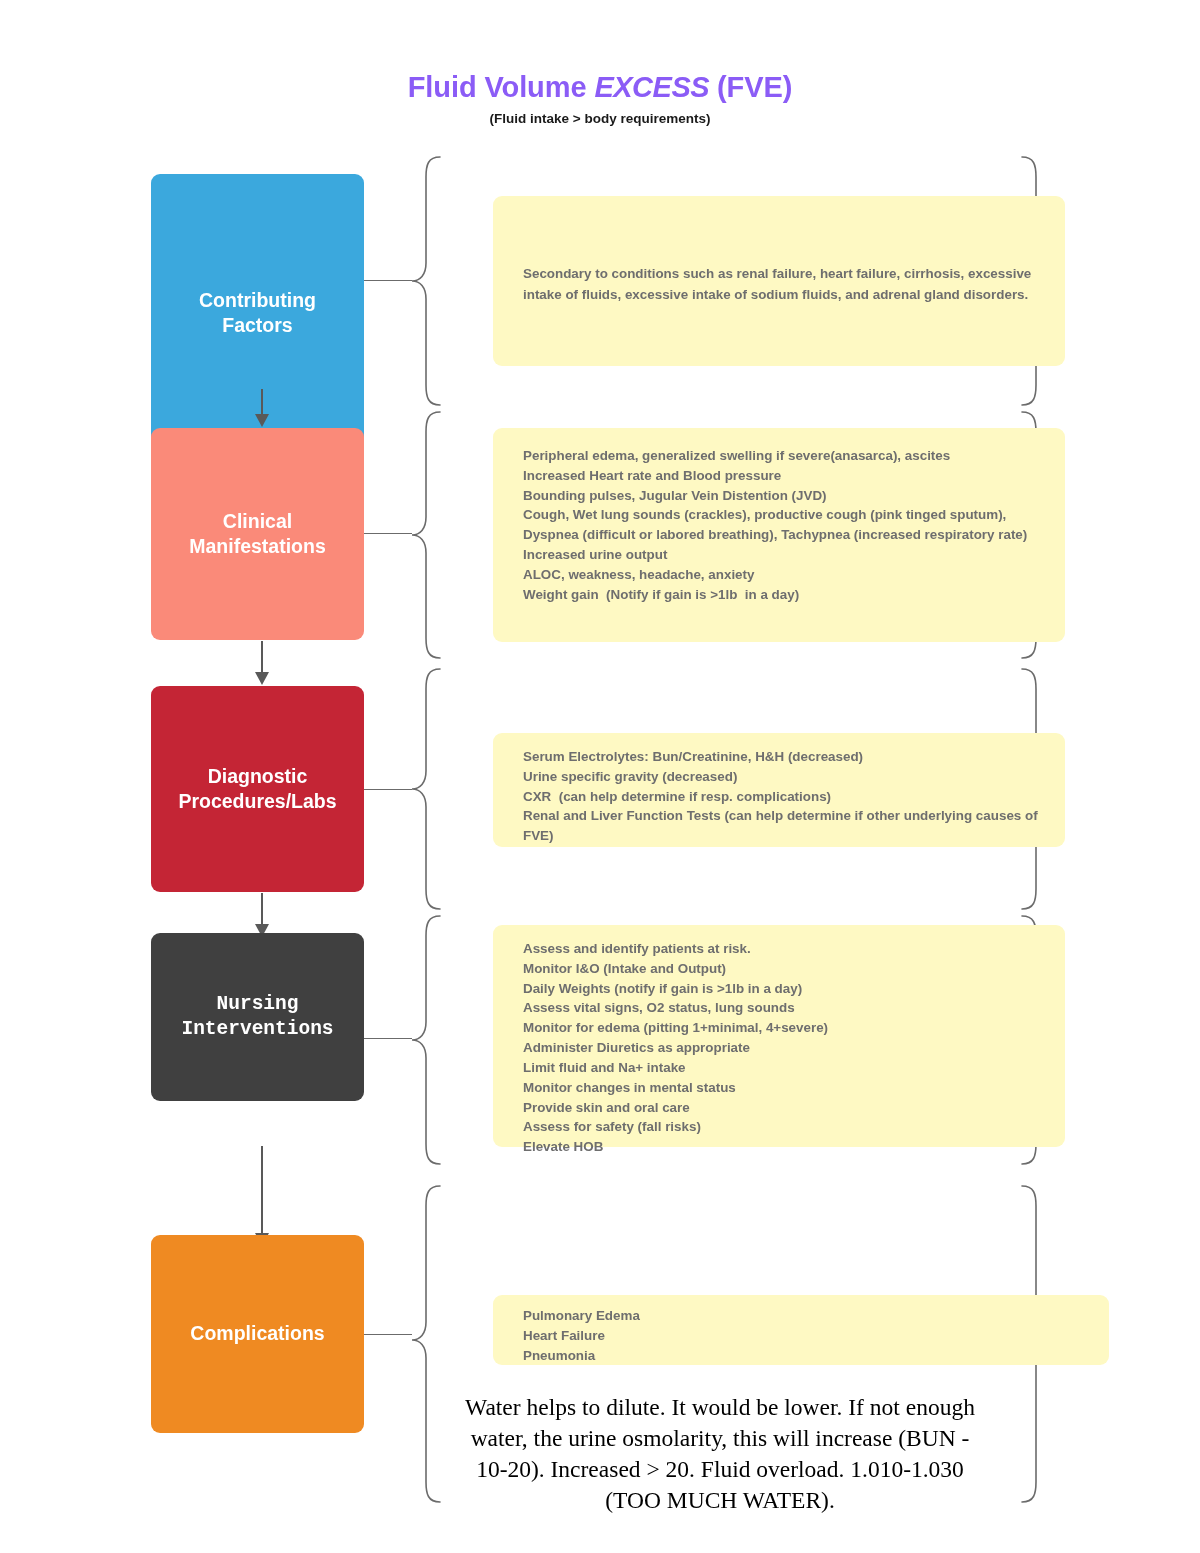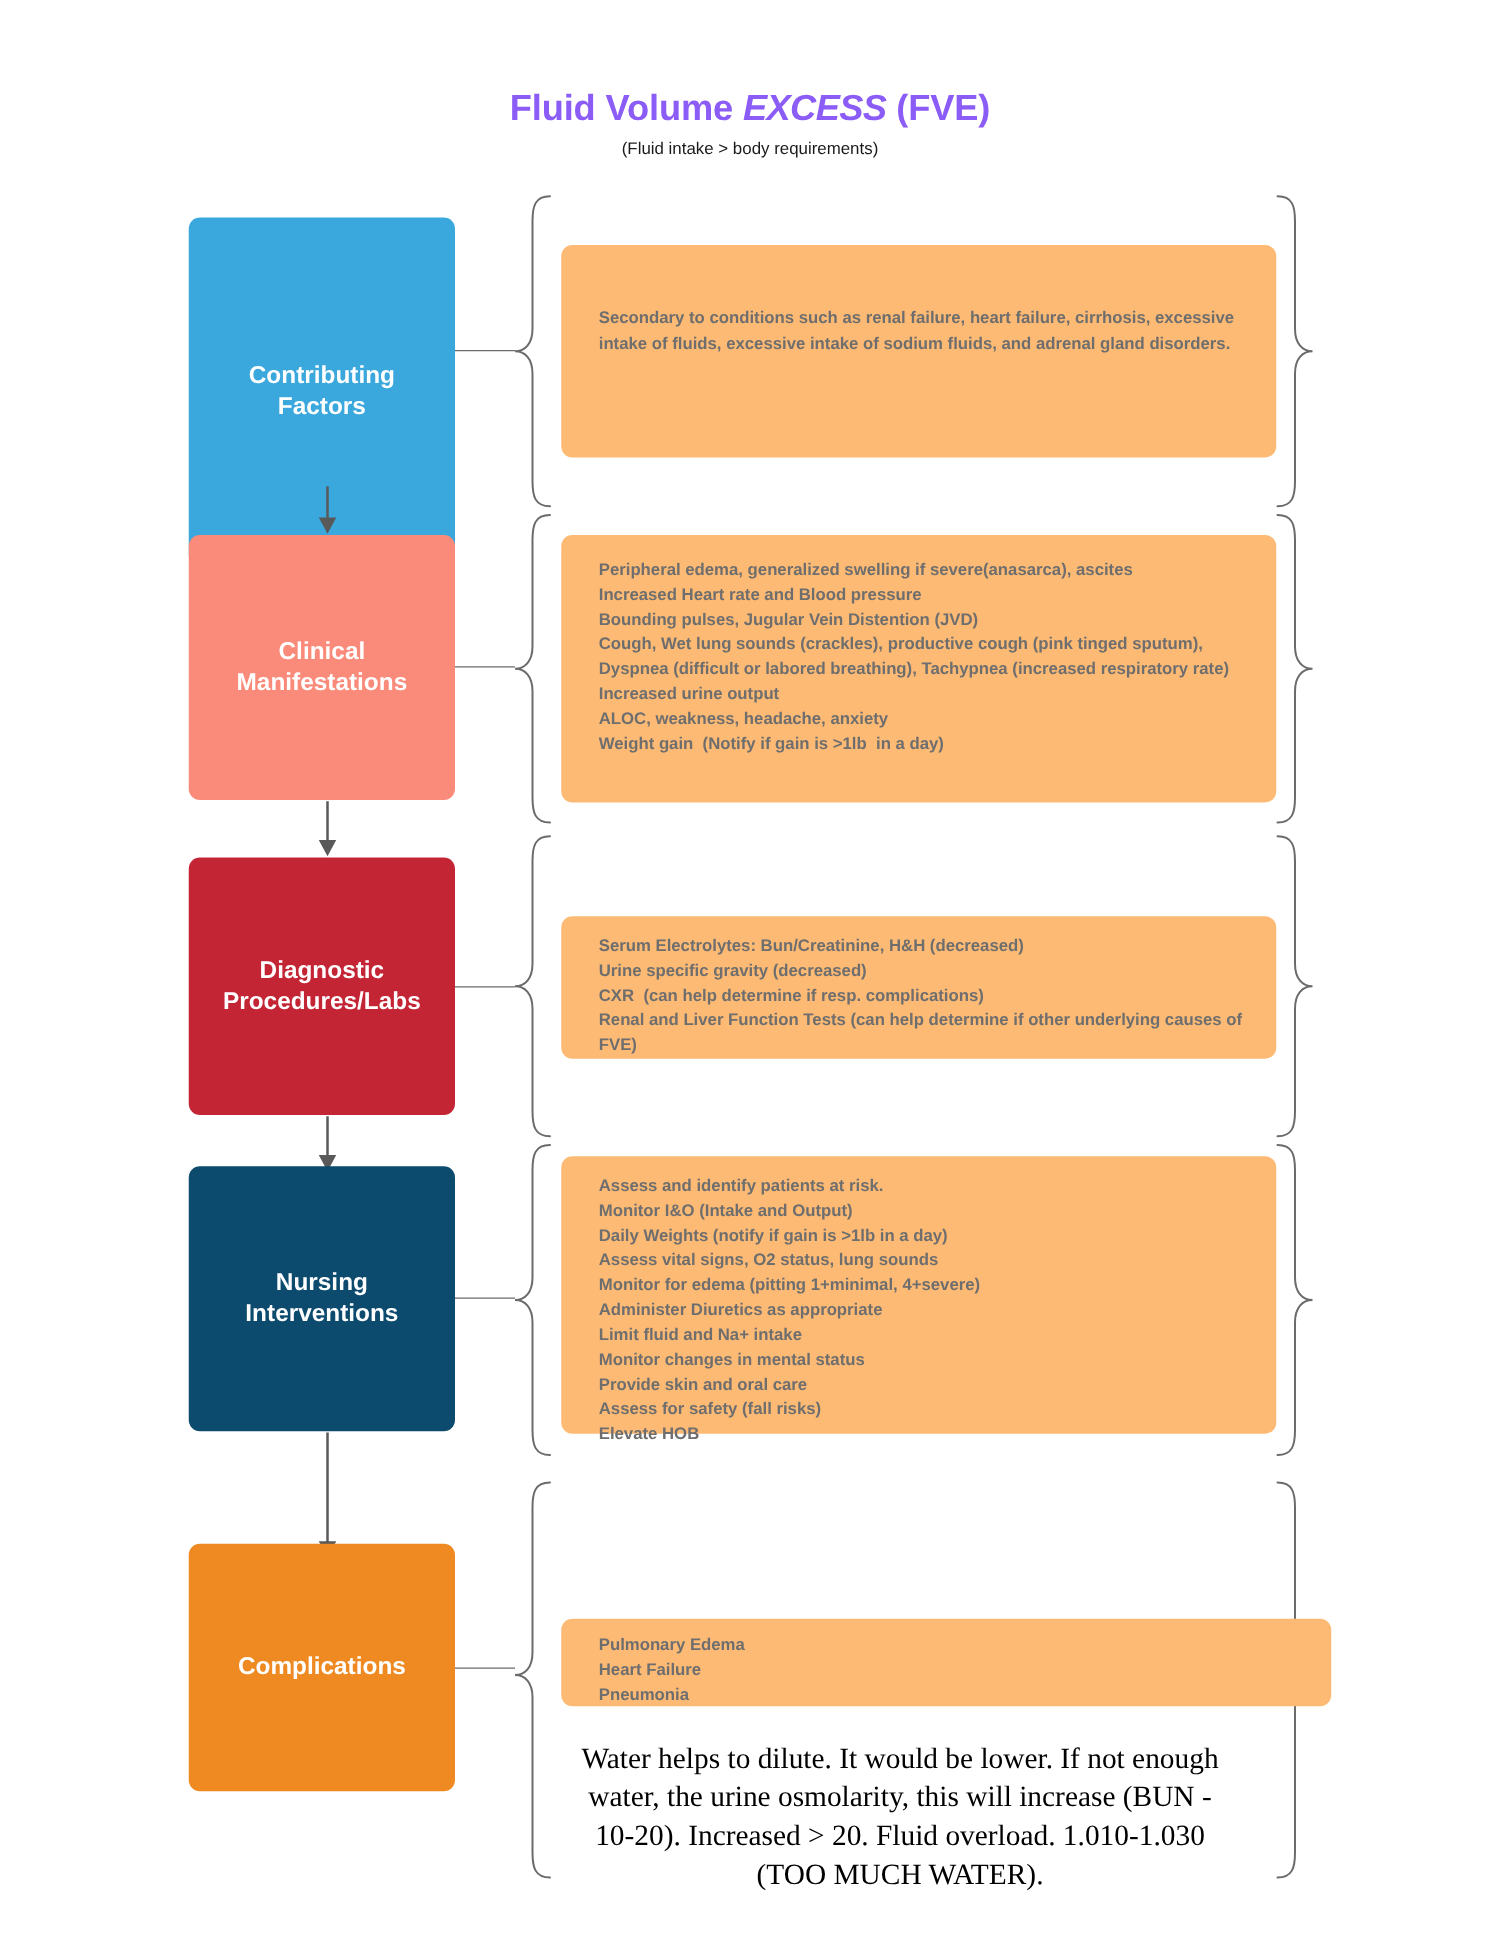--- a/index.html
+++ b/index.html
@@ -31,21 +31,21 @@
     line-height: 1.1;
   }
   .title-main .emph {
     font-style: italic;
     font-weight: bold;
     letter-spacing: -0.5px;
   }
   .title-sub {
     margin-top: 7px;
     font-size: 13.5px;
-    font-weight: normal;
+    font-weight: bold;
     color: #1a1a1a;
   }
 
   
   .cat-box {
     position: absolute;
     left: 151px;
     width: 213px;
     border-radius: 9px;
     display: flex;
@@ -96,24 +96,25 @@
     overflow: visible;
   }
   .brace svg {
     display: block;
     overflow: visible;
   }
 
   
   .panel {
     position: absolute;
-    background: #fdba74;
+    background: #fef9c3;
     border-radius: 9px;
     box-sizing: border-box;
-    padding: 0 20px 16px 30px;
+    padding: 20px 20px 16px 30px;
+    margin-left: 44px;
   }
   .panel .line,
   .panel .para {
     color: #6e6e6e;
     font-size: 13.4px;
     font-weight: bold;
     line-height: 1.48;
     white-space: pre-wrap;
   }
   .panel .para {
@@ -213,21 +214,21 @@
   <div class="line">Serum Electrolytes: Bun/Creatinine, H&amp;H (decreased)</div>
   <div class="line">Urine specific gravity (decreased)</div>
   <div class="line">CXR  (can help determine if resp. complications)</div>
   <div class="line">Renal and Liver Function Tests (can help determine if other underlying causes of FVE)</div>
 </div>
 <div class="arrow" style="top:893px;height:44px;">
   <div class="shaft" style="height:32px;"></div>
   <div class="head" style="top:31px;"></div>
 </div>
 
-<div class="cat-box" style="top:933px;height:212px;background:#0c4a6e;">
+<div class="cat-box" style="top:933px;height:168px;background:#404040;font-family:Liberation Mono, monospace;">
   <span style="white-space:pre-line;">Nursing
 Interventions</span>
 </div>
 <div class="stub" style="left:364px;top:1038px;width:48px;"></div>
 <div class="brace" style="left:410px;top:914px;">
   <svg width="34" height="252" viewBox="0 0 34 252" fill="none">
     <path d="M30 2 C18 2 16 10 16 22 L16 108 C16 120 10 126 2 126 C10 126 16 132 16 144 L16 230 C16 242 18 250 30 250" stroke="#6b6b6b" stroke-width="1.6" stroke-linecap="round"></path>
   </svg>
 </div>
 <div class="brace" style="left:1018px;top:914px;">

